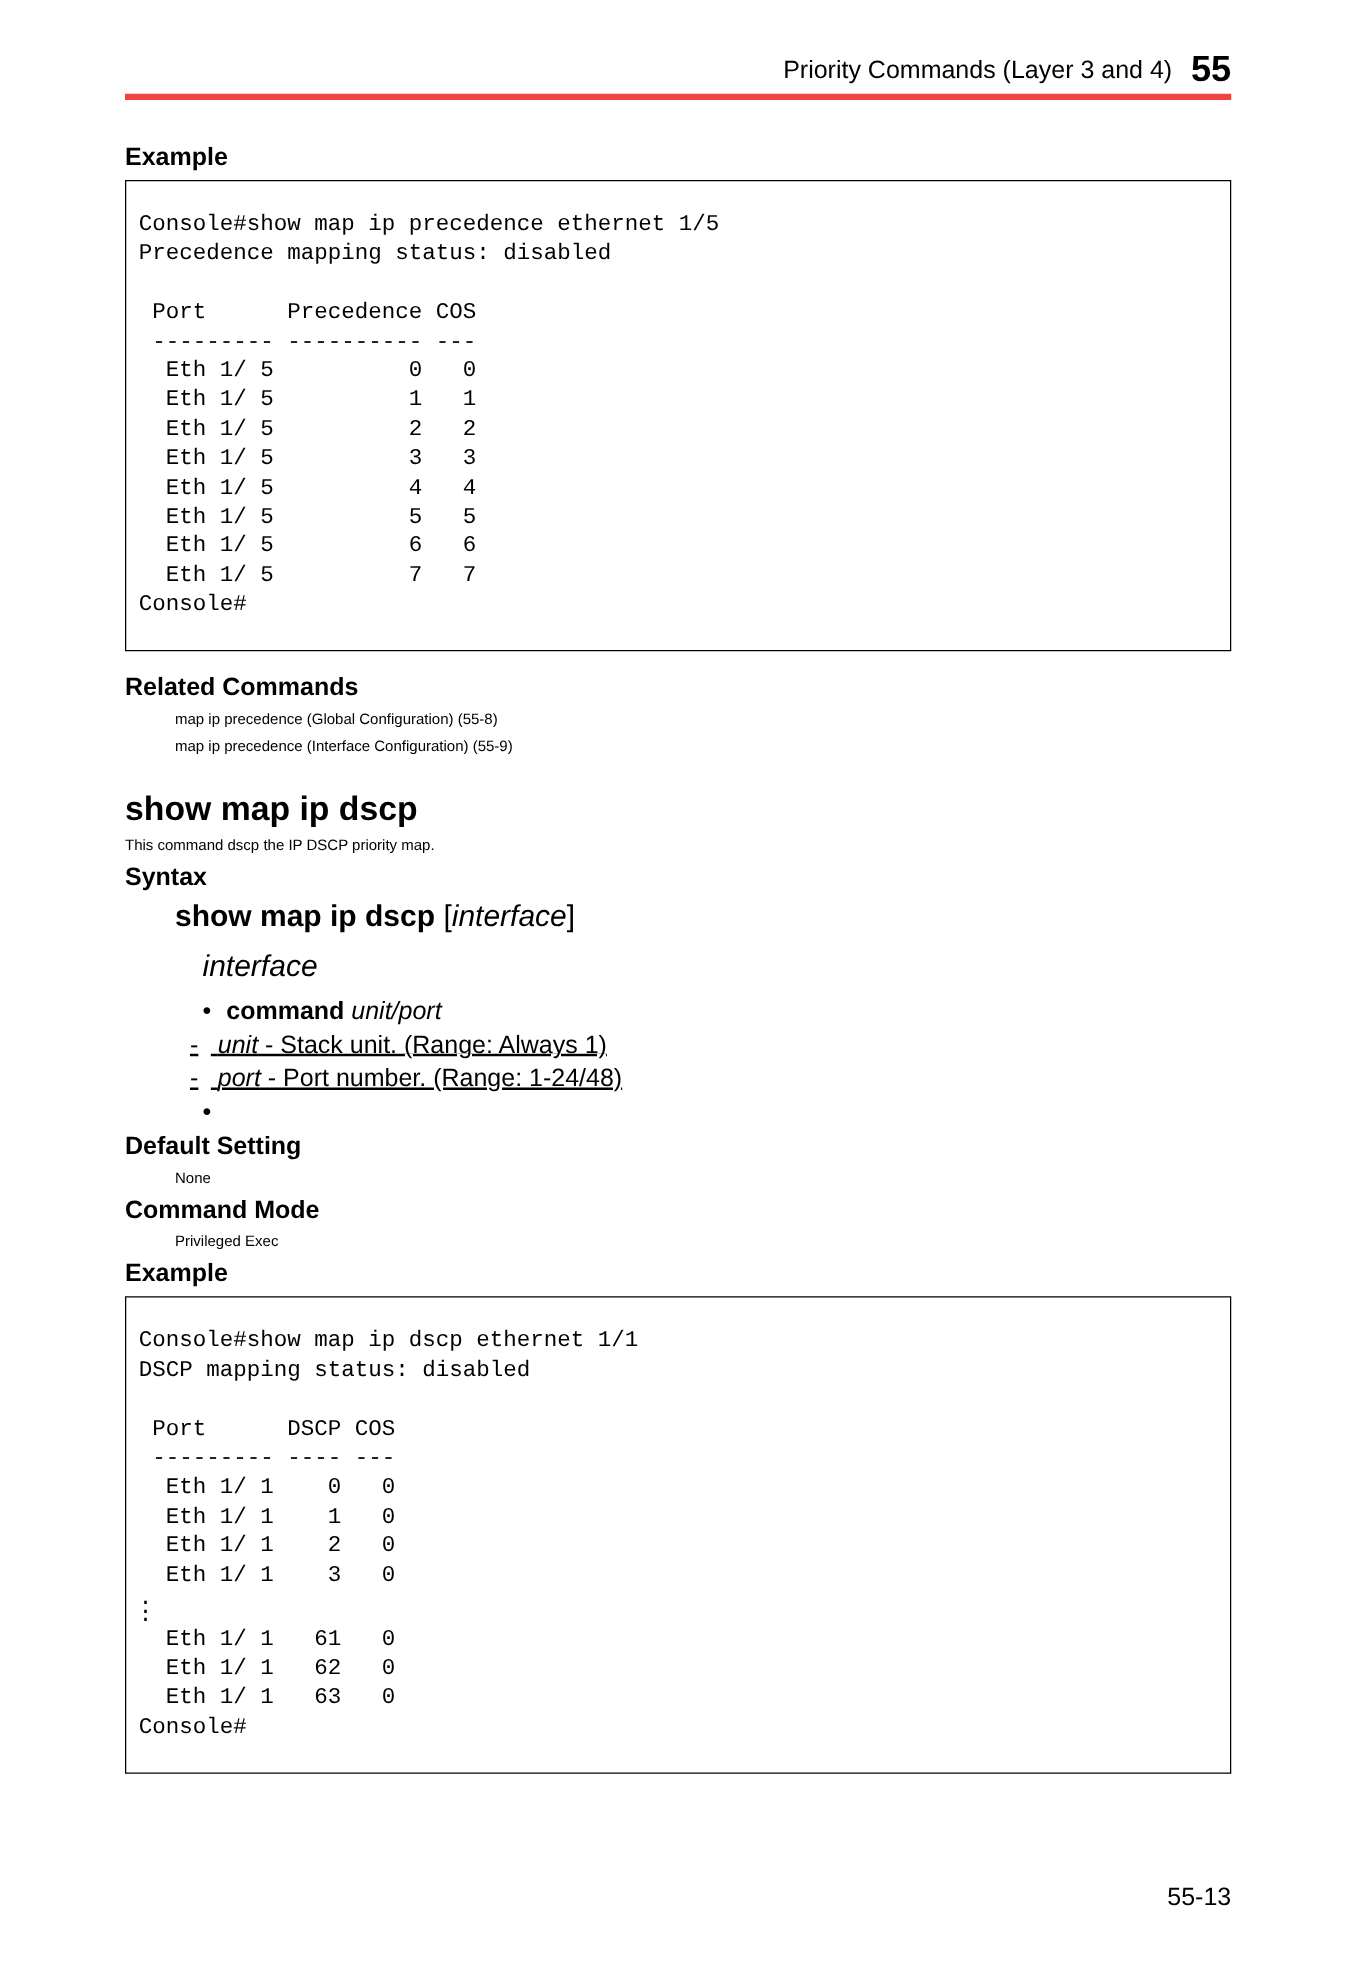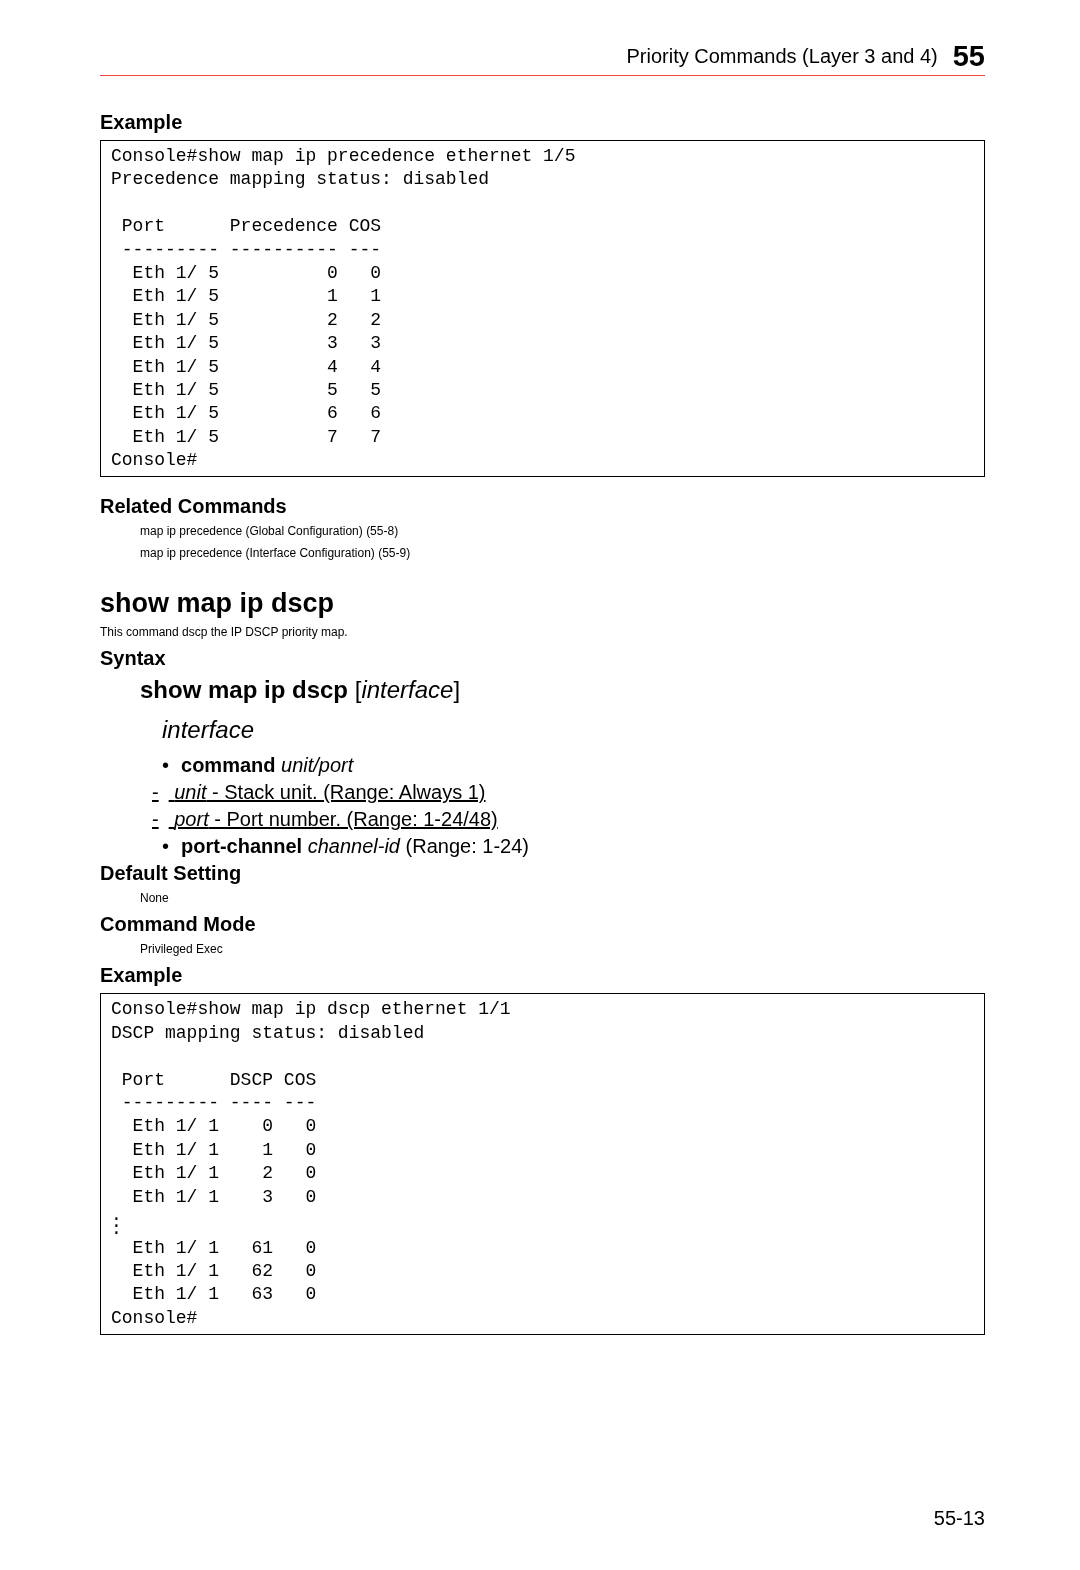--- a/index.html
+++ b/index.html
@@ -9,21 +9,21 @@
       background: white;
       font-family: Arial, Helvetica, sans-serif;
       padding: 40px 95px 40px 100px;
       position: relative;
     }
     .header {
       display: flex;
       justify-content: flex-end;
       align-items: center;
       margin-bottom: 35px;
-      border-bottom: 1px solid #ef4444;
+      border-bottom: 5px solid #ef4444;
       padding-bottom: 2px;
     }
     .header-text {
       font-size: 20px;
       margin-right: 15px;
     }
     .chapter-number {
       font-size: 29px;
       font-weight: 900;
       font-family: Arial Black, Arial, sans-serif;
@@ -44,21 +44,21 @@
       margin-bottom: 8px;
     }
     .indented {
       margin-left: 40px;
     }
     .indented-2 {
       margin-left: 62px;
     }
     .code-box {
       border: 1px solid black;
-      padding: 4px 10px;
+      padding: 24px 10px;
       margin-top: 5px;
       margin-bottom: 18px;
       font-family: "Courier New", Courier, monospace;
       font-size: 18px;
       white-space: pre;
       line-height: 1.3;
     }
     .syntax-text {
       font-size: 24px;
       margin-bottom: 4px;
@@ -149,25 +149,20 @@
   <span class="dash">-</span>
   <span class="italic">unit</span><span> - Stack unit. (Range: Always 1)</span>
 </div>
 <div class="sub-item">
   <span class="dash">-</span>
   <span class="italic">port</span><span> - Port number. (Range: 1-24/48)</span>
 </div>
 
 <div class="bullet-item">
   <span class="bullet-dot">•</span>
-  <span class="bullet-content">
-    <span class="bold">port-channel</span>
-    <span> </span>
-    <span class="italic">channel-id</span><span> (Range: 1-24)</span>
-  </span>
 </div>
 
 <div class="section-heading">Default Setting</div>
 <div class="body-text indented">None</div>
 
 <div class="section-heading">Command Mode</div>
 <div class="body-text indented">Privileged Exec</div>
 
 <div class="section-heading">Example</div>
 <div class="code-box"><span>Console#show map ip dscp ethernet 1/1

